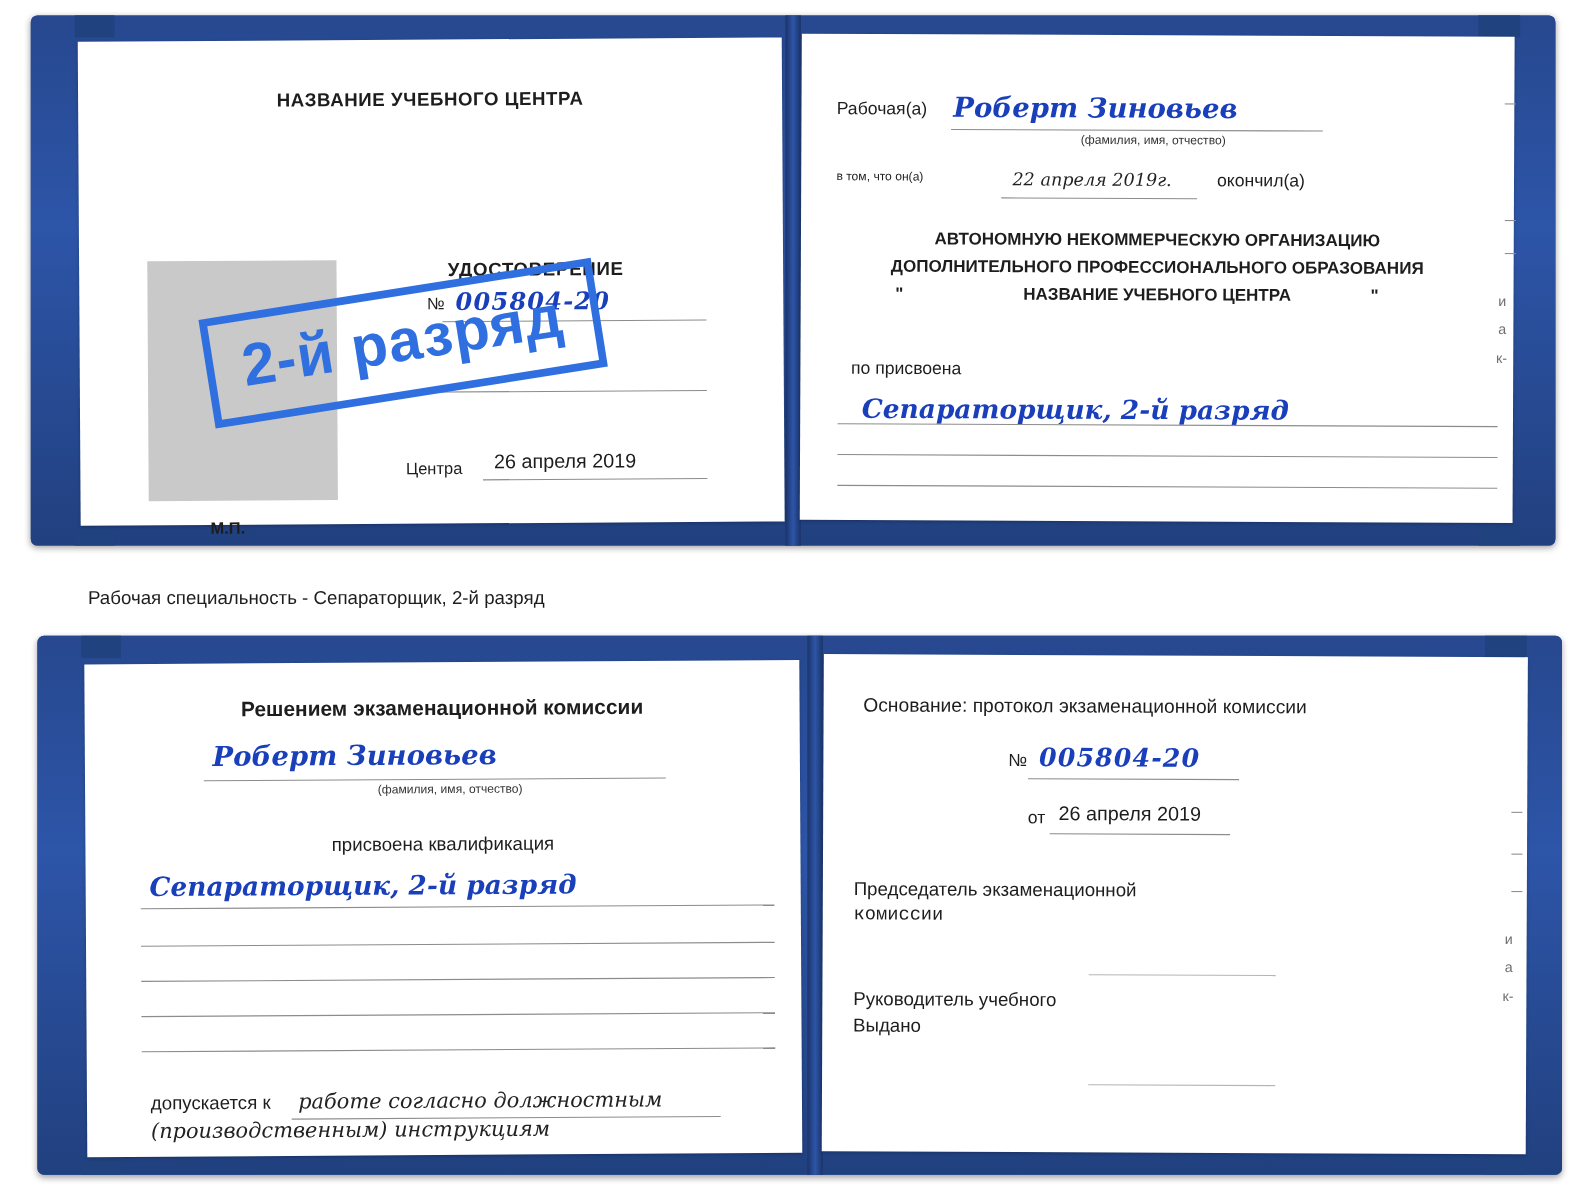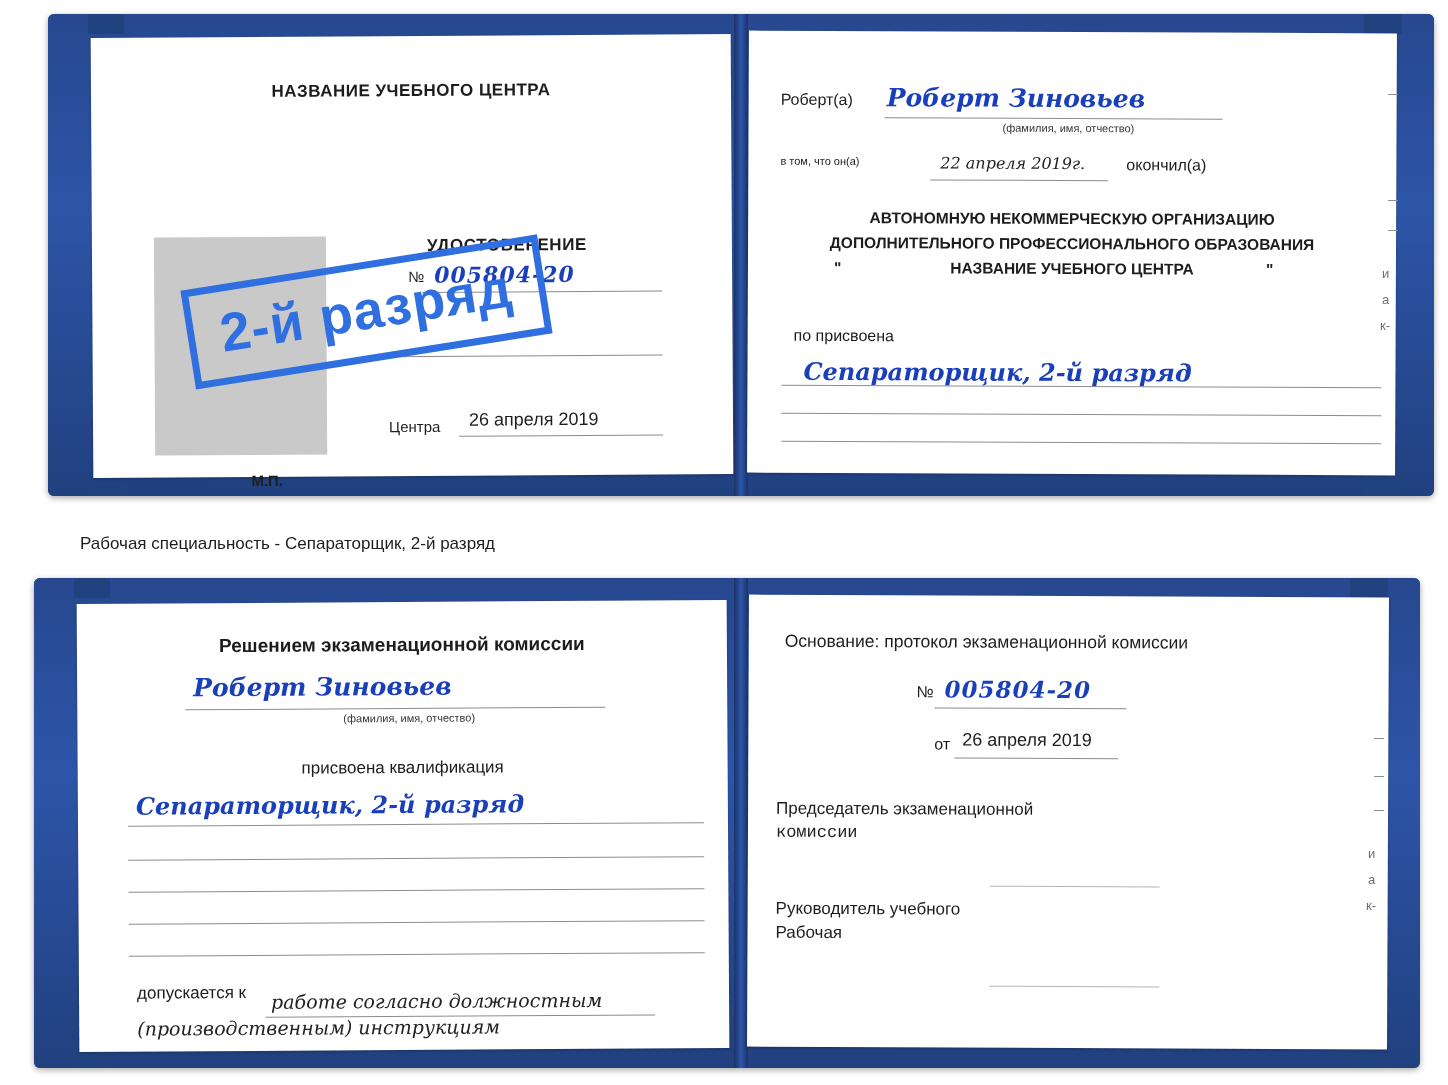--- a/index.html
+++ b/index.html
@@ -112,21 +112,21 @@
   .tab {
     position: absolute;
     background: #20427f;
   }
 </style>
 </head>
 <body>
 
 <div class="page">
 
-  <div class="book" style="left:48px; top:14px; width:1386px; height:482px;">
+  <div class="book" style="left:28px; top:14px; width:1386px; height:482px;">
     <div class="cover-inner"></div>
     <div class="spine" style="left:686px;"></div>
 
     <div class="tab" style="left:40px; top:0; width:36px; height:20px;"></div>
     <div class="tab" style="left:1316px; top:0; width:38px; height:20px;"></div>
     <div class="tab" style="left:40px; bottom:0; width:36px; height:18px;"></div>
     <div class="tab" style="left:1316px; bottom:0; width:38px; height:18px;"></div>
 
     <div class="page-sheet tilt-l" style="left:44px; top:22px; width:640px; height:440px;">
 
@@ -139,26 +139,26 @@
       <div class="t" style="left:316px; top:232px; font-size:15px;">№</div>
       <div class="t hand" style="left:342px; top:226px; font-size:22px; letter-spacing:1px;">005804-20</div>
       <div class="rule" style="left:330px; top:256px; width:240px;"></div>
 
       <div class="rule" style="left:294px; top:320px; width:276px;"></div>
 
       <div class="t" style="left:296px; top:382px; font-size:15px;">Центра</div>
       <div class="t" style="left:376px; top:374px; font-size:18px;">26 апреля 2019</div>
       <div class="rule" style="left:366px; top:400px; width:204px;"></div>
 
-      <div class="t" style="left:118px; top:435px; font-size:15px; font-weight:bold;margin-left:40px;">М.П.</div>
+      <div class="t" style="left:118px; top:435px; font-size:15px; font-weight:bold;">М.П.</div>
     </div>
 
     <div class="page-sheet tilt-r" style="left:700px; top:18px; width:648px; height:442px;">
 
-      <div class="t" style="left:32px; top:60px; font-size:16px;">Роберт(а)</div>
+      <div class="t" style="left:32px; top:60px; font-size:16px;">Рабочая(а)</div>
       <div class="t hand" style="left:138px; top:52px; font-size:25px;">Роберт Зиновьев</div>
       <div class="rule" style="left:136px; top:86px; width:338px;"></div>
       <div class="t" style="left:254px; top:90px; font-size:11px; color:#333;">(фамилия, имя, отчество)</div>
 
       <div class="t" style="left:32px; top:124px; font-size:11px;">в том, что он(а)</div>
       <div class="t hand-dark" style="left:192px; top:122px; font-size:16px;">22 апреля 2019г.</div>
       <div class="rule" style="left:182px; top:148px; width:178px;"></div>
       <div class="t" style="left:378px; top:124px; font-size:16px;">окончил(а)</div>
 
       <div class="t bold center" style="left:20px; top:178px; width:608px; font-size:15.5px;">АВТОНОМНУЮ НЕКОММЕРЧЕСКУЮ ОРГАНИЗАЦИЮ</div>
@@ -206,21 +206,21 @@
       <div class="t center" style="left:0; top:156px; width:650px; font-size:17px;">присвоена квалификация</div>
 
       <div class="t hand" style="left:58px; top:188px; font-size:24px;">Сепараторщик, 2-й разряд</div>
 
       <div class="rule" style="left:50px; top:222px; width:576px;"></div>
       <div class="rule" style="left:50px; top:256px; width:576px;"></div>
       <div class="rule" style="left:50px; top:288px; width:576px;"></div>
       <div class="rule" style="left:50px; top:320px; width:576px;"></div>
       <div class="rule" style="left:50px; top:352px; width:576px;"></div>
 
-      <div class="t" style="left:58px; top:380px; font-size:17px;">допускается к</div>
+      <div class="t" style="left:58px; top:390px; font-size:17px;">допускается к</div>
       <div class="t hand-dark" style="left:192px; top:388px; font-size:19px;">работе согласно должностным</div>
       <div class="rule" style="left:186px; top:414px; width:390px;"></div>
       <div class="t hand-dark" style="left:58px; top:414px; font-size:19px;">(производственным) инструкциям</div>
     </div>
 
     <div class="page-sheet tilt-r" style="left:714px; top:18px; width:640px; height:452px;">
 
       <div class="t" style="left:36px; top:36px; font-size:17.5px;">Основание: протокол экзаменационной комиссии</div>
 
       <div class="t" style="left:168px; top:88px; font-size:16px;">№</div>
@@ -229,21 +229,21 @@
 
       <div class="t" style="left:186px; top:140px; font-size:16px;">от</div>
       <div class="t" style="left:214px; top:134px; font-size:18px;">26 апреля 2019</div>
       <div class="rule" style="left:206px; top:162px; width:164px;"></div>
 
       <div class="t" style="left:28px; top:204px; font-size:17px;">Председатель экзаменационной</div>
       <div class="t" style="left:28px; top:228px; font-size:17px;font-family:Liberation Mono, monospace;">комиссии</div>
       <div class="rule light" style="left:242px; top:290px; width:170px;"></div>
 
       <div class="t" style="left:28px; top:304px; font-size:17px;">Руководитель учебного</div>
-      <div class="t" style="left:28px; top:328px; font-size:17px;">Рабочая</div>
+      <div class="t" style="left:28px; top:328px; font-size:17px;">Выдано</div>
       <div class="rule light" style="left:242px; top:390px; width:170px;"></div>
     </div>
 
     <div class="edge-faint" style="left:1334px; top:268px;">и</div>
     <div class="edge-faint" style="left:1334px; top:294px;">а</div>
     <div class="edge-faint" style="left:1332px; top:320px;">к-</div>
     <div class="edge-dash" style="left:1340px; top:160px;"></div>
     <div class="edge-dash" style="left:1340px; top:198px;"></div>
     <div class="edge-dash" style="left:1340px; top:232px;"></div>
   </div>

